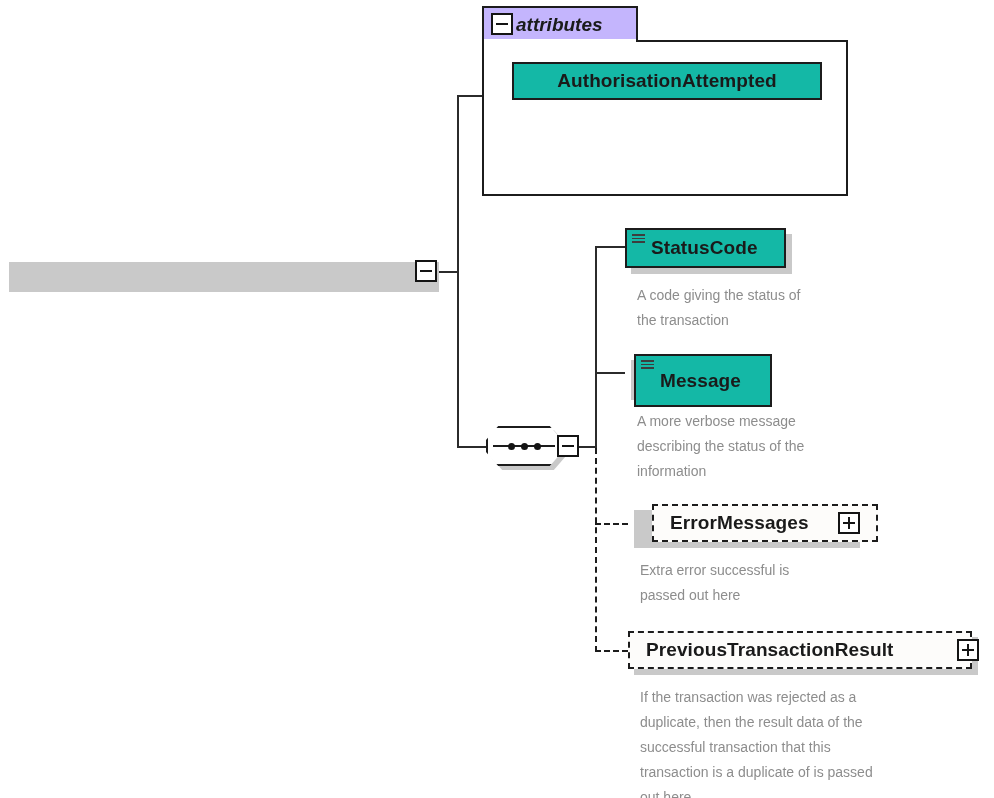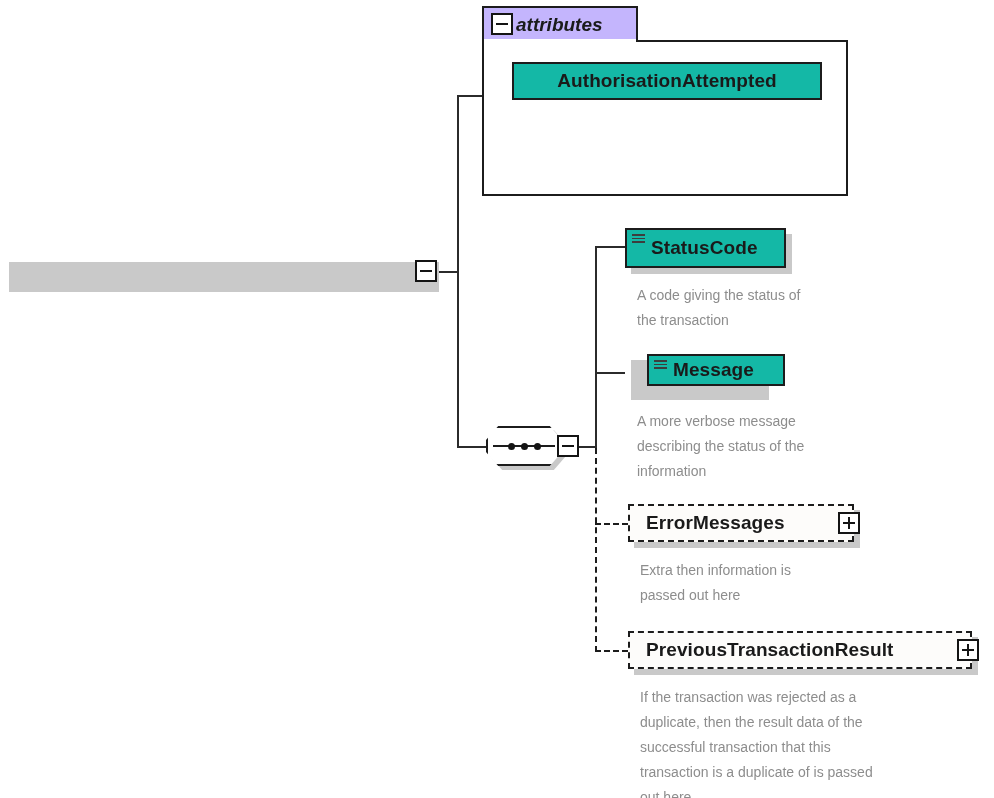--- a/index.html
+++ b/index.html
@@ -293,38 +293,38 @@
       <i></i>
         <i></i>
         <i></i>
     </span>
     <span class="label">StatusCode</span>
   </div>
   <div class="desc" style="left:637px; top:283px; width:290px;">A code giving the status of
 the transaction</div>
 
   <div class="node-shadow" style="left:631px; top:360px; width:138px; height:40px;"></div>
-  <div class="node node-element" style="left:647px; top:354px; width:138px; height:32px; z-index:2;">
+  <div class="node node-element" style="left:634px; top:354px; width:138px; height:53px; z-index:2;">
     <span class="el-icon">
       <i></i>
         <i></i>
         <i></i>
     </span>
     <span class="label">Message</span>
   </div>
   <div class="desc" style="left:637px; top:409px; width:290px;">A more verbose message
 describing the status of the
 information</div>
 
   <div class="node-shadow" style="left:634px; top:510px; width:226px; height:38px;"></div>
-  <div class="node node-optional" style="left:628px; top:504px; width:226px; height:38px; z-index:2;">
+  <div class="node node-optional" style="left:652px; top:504px; width:226px; height:38px; z-index:2;">
     <span class="label">ErrorMessages</span>
   </div>
   <div class="expander plus" style="left:838px; top:512px;"></div>
-  <div class="desc" style="left:640px; top:558px; width:300px;">Extra then information is
+  <div class="desc" style="left:640px; top:558px; width:300px;">Extra error successful is
 passed out here</div>
 
   <div class="node-shadow" style="left:634px; top:637px; width:344px; height:38px;"></div>
   <div class="node node-optional" style="left:628px; top:631px; width:344px; height:38px; z-index:2;">
     <span class="label">PreviousTransactionResult</span>
   </div>
   <div class="expander plus" style="left:957px; top:639px;"></div>
   <div class="desc" style="left:640px; top:685px; width:330px;">If the transaction was rejected as a
 duplicate, then the result data of the
 successful transaction that this

